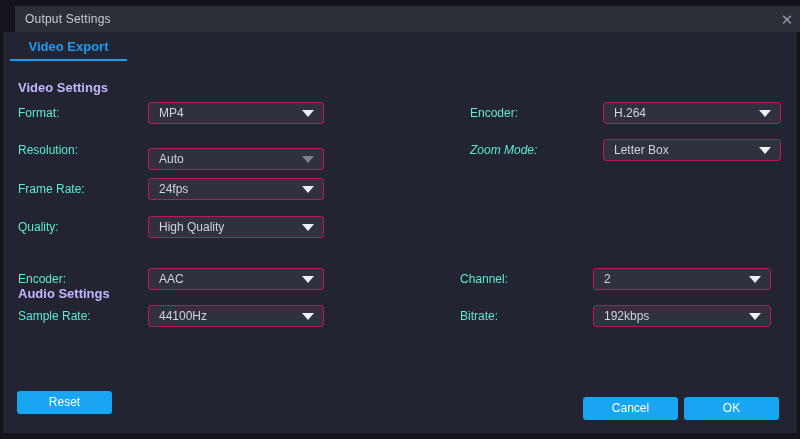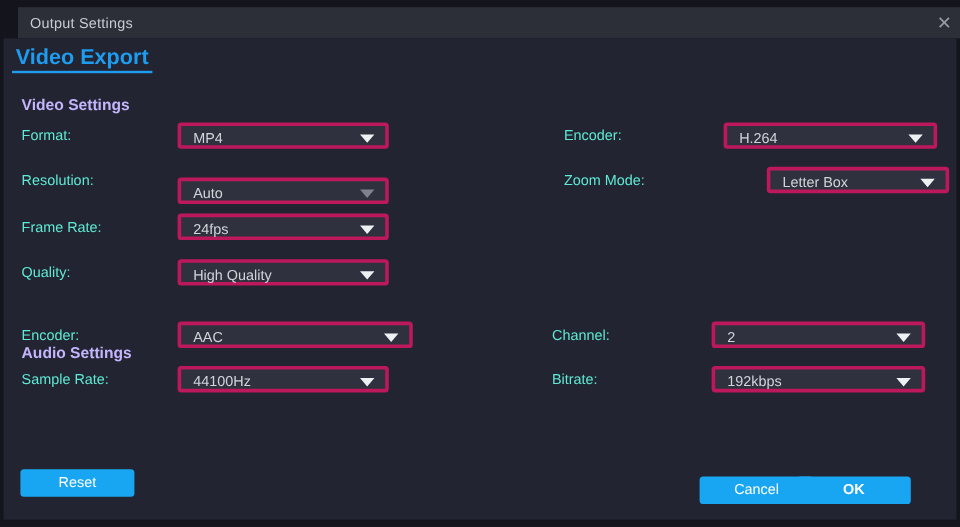--- a/index.html
+++ b/index.html
@@ -31,36 +31,36 @@
     display:flex;align-items:center;justify-content:center;
     color:#9599a3;font-size:15px;cursor:pointer;line-height:1;
   }
   .dialog-body{
     position:absolute;left:3px;top:32px;width:794px;height:401px;
     background:var(--body);
   }
   .tab{
     position:absolute;left:10px;top:36px;width:117px;height:25px;
     line-height:22px;text-align:center;
-    color:var(--accent);font-size:18px;font-weight:bold;
+    color:var(--accent);font-size:13px;font-weight:bold;
     border-bottom:2px solid var(--accent);
     cursor:pointer;
   }
   .heading{
     position:absolute;left:18px;height:16px;line-height:16px;
     font-size:13px;font-weight:bold;color:#c4b5fd;
   }
   .lbl{
     position:absolute;height:22px;line-height:22px;
     font-size:12px;color:#5eead4;white-space:nowrap;
   }
   .dd{
     position:absolute;height:22px;
     background:var(--dd);
-    border:3px solid #be185d;border-radius:3px;
+    border:1px solid #be185d;border-radius:3px;
     cursor:pointer;
   }
   .ddv{
     position:absolute;left:10px;top:0;height:20px;line-height:20px;
     font-size:12px;color:#d2d4da;white-space:nowrap;
   }
   .chev{
     position:absolute;right:9px;top:7px;width:0;height:0;
     border-left:6px solid transparent;
     border-right:6px solid transparent;
@@ -101,42 +101,42 @@
   <span class="ddv">H.264</span>
   <span class="chev"></span>
 </div>
 
 <span class="lbl" style="left:18px;top:139px;">Resolution:</span>
 <div class="dd" style="left:148px;top:148px;width:176px;">
   <span class="ddv">Auto</span>
   <span class="chev dim"></span>
 </div>
 
-<span class="lbl" style="left:470px;top:139px;">Zoom Mode:</span>
-<div class="dd" style="left:603px;top:139px;width:152px;margin-left:36px;">
+<span class="lbl" style="left:470px;top:139px;font-style:italic;">Zoom Mode:</span>
+<div class="dd" style="left:603px;top:139px;width:178px;">
   <span class="ddv">Letter Box</span>
   <span class="chev"></span>
 </div>
 
 <span class="lbl" style="left:18px;top:178px;">Frame Rate:</span>
 <div class="dd" style="left:148px;top:178px;width:176px;">
   <span class="ddv">24fps</span>
   <span class="chev"></span>
 </div>
 
 <span class="lbl" style="left:18px;top:216px;">Quality:</span>
 <div class="dd" style="left:148px;top:216px;width:176px;">
   <span class="ddv">High Quality</span>
   <span class="chev"></span>
 </div>
 
 <div class="heading" style="top:246px;margin-top:40px;">Audio Settings</div>
 
 <span class="lbl" style="left:18px;top:268px;">Encoder:</span>
-<div class="dd" style="left:148px;top:268px;width:196px;">
+<div class="dd" style="left:148px;top:268px;width:176px;">
   <span class="ddv">AAC</span>
   <span class="chev"></span>
 </div>
 
 <span class="lbl" style="left:460px;top:268px;">Channel:</span>
 <div class="dd" style="left:593px;top:268px;width:178px;">
   <span class="ddv">2</span>
   <span class="chev"></span>
 </div>
 
@@ -147,13 +147,13 @@
 </div>
 
 <span class="lbl" style="left:460px;top:305px;">Bitrate:</span>
 <div class="dd" style="left:593px;top:305px;width:178px;">
   <span class="ddv">192kbps</span>
   <span class="chev"></span>
 </div>
 
 <button class="btn" style="left:17px;top:391px;">Reset</button>
 <button class="btn" style="left:583px;top:397px;">Cancel</button>
-<button class="btn" style="left:664px;top:397px;font-weight:bold;">OK</button>
+<button class="btn" style="left:684px;top:397px;">OK</button>
 
 </body></html>

